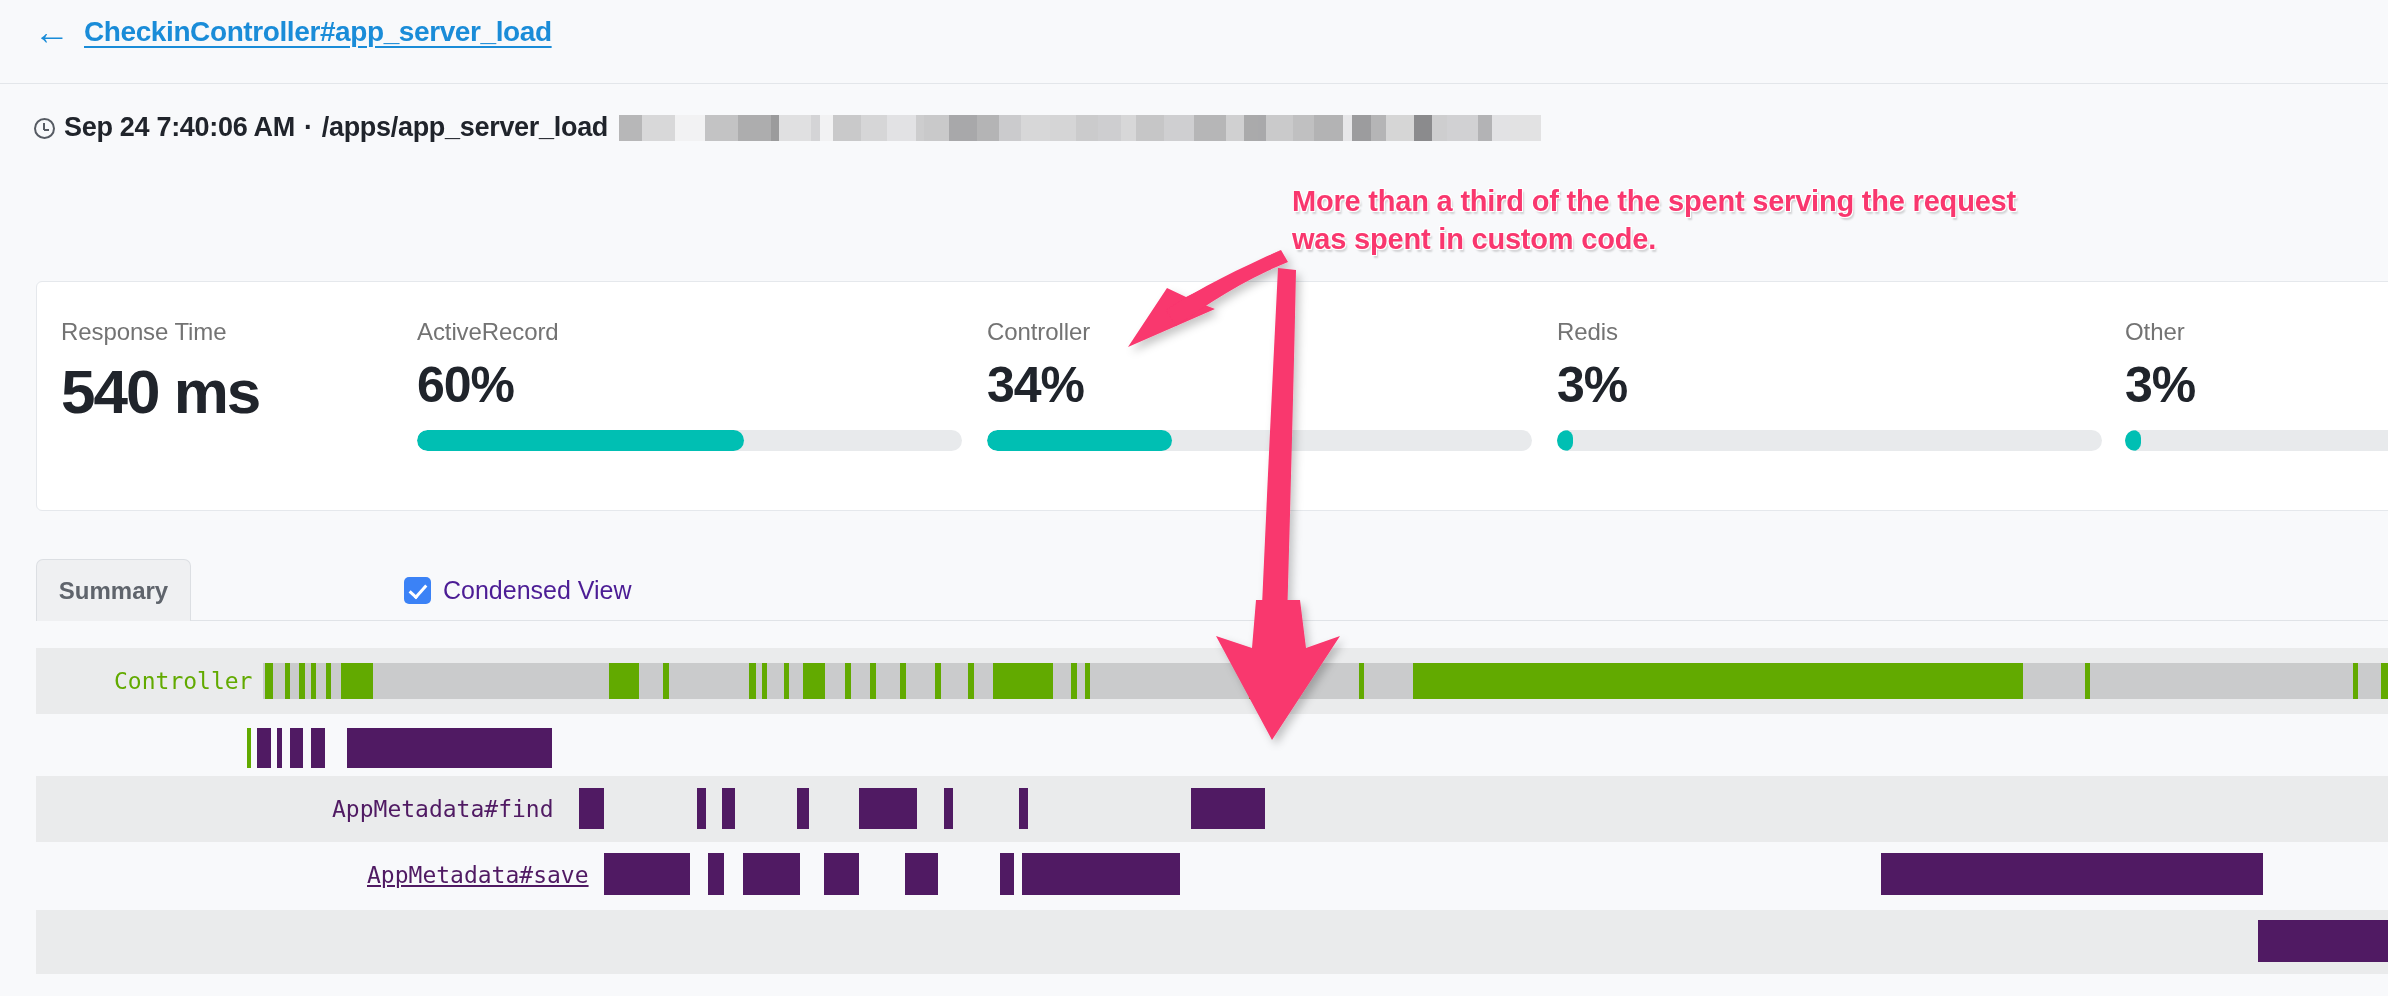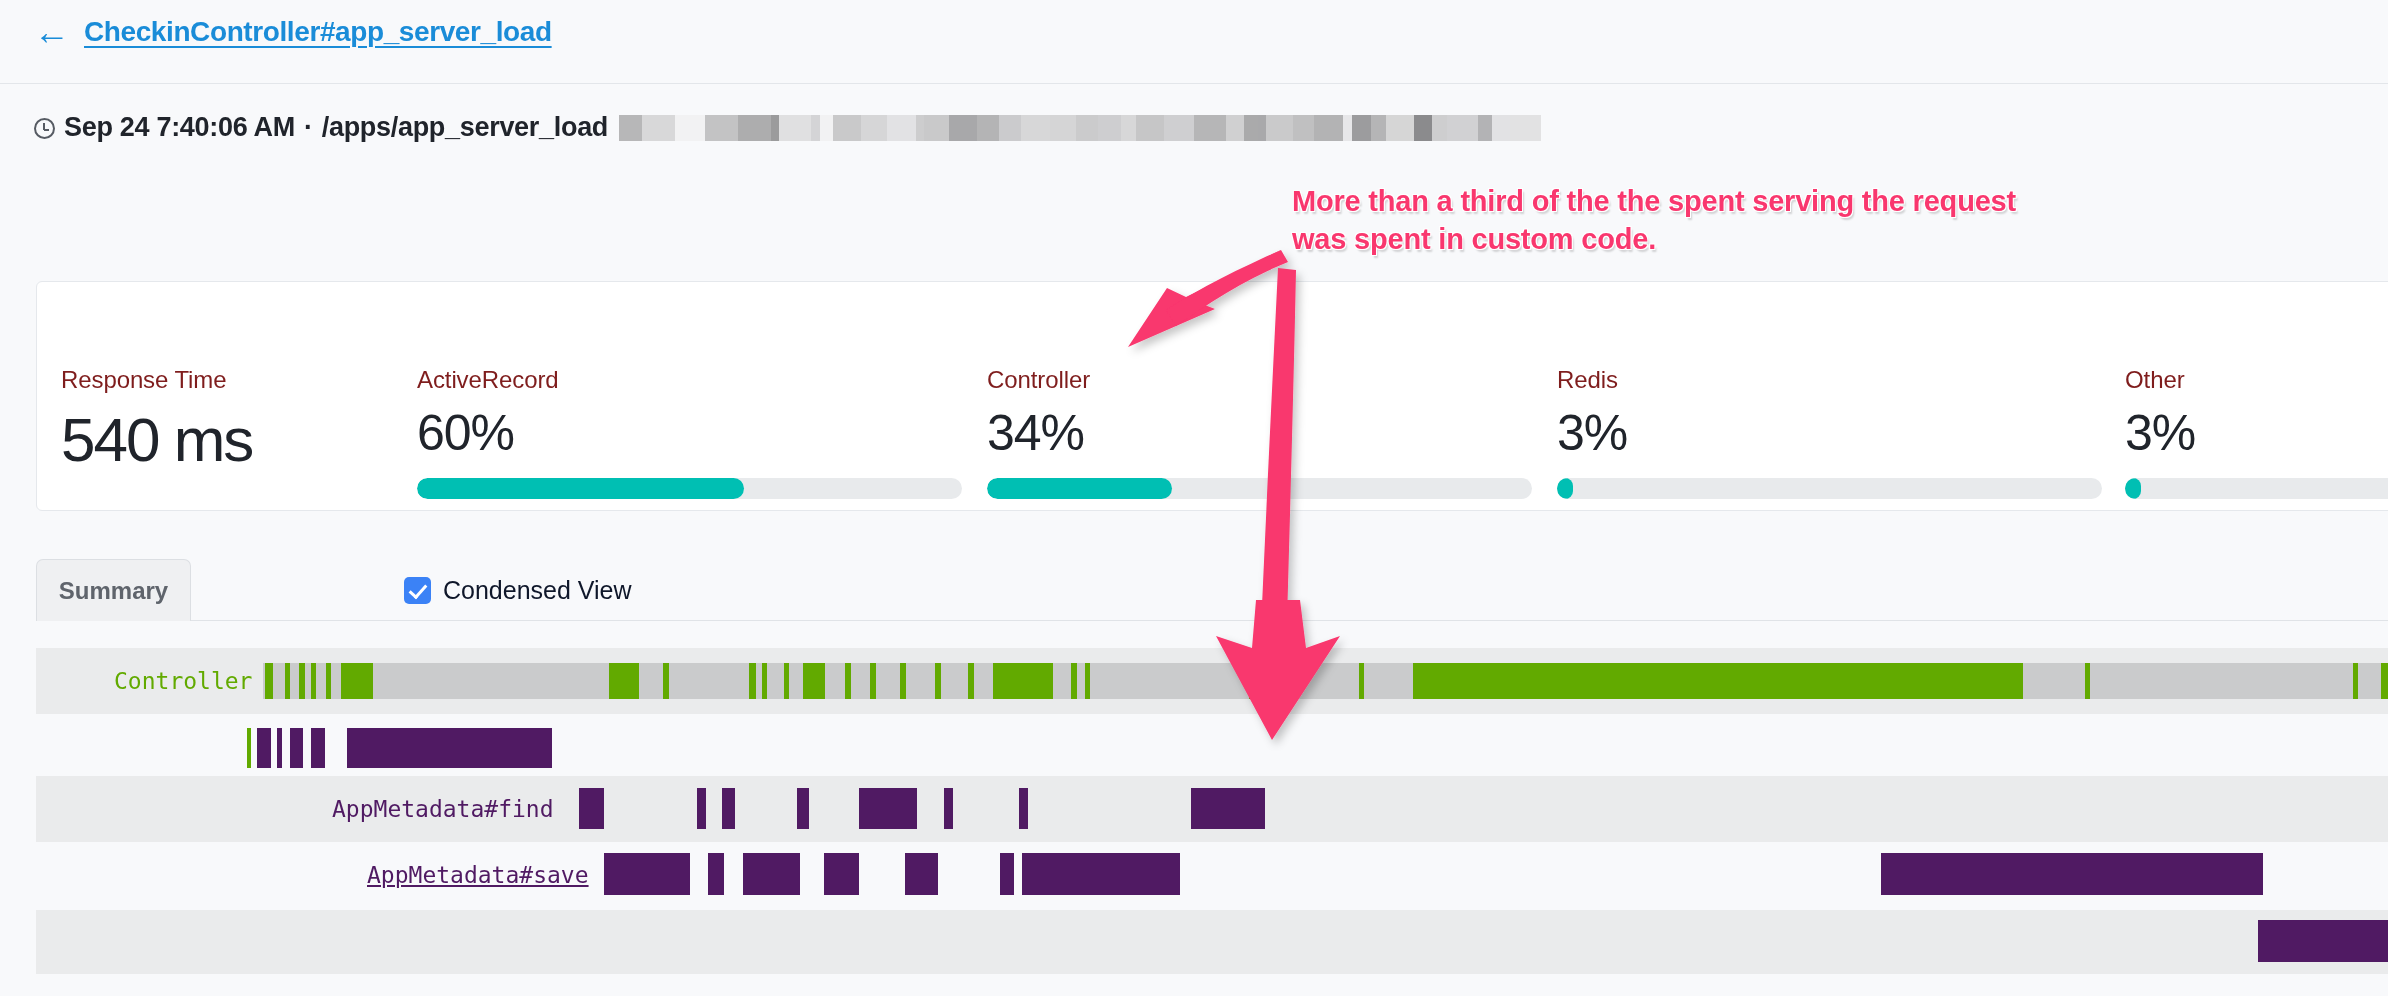--- a/index.html
+++ b/index.html
@@ -82,27 +82,26 @@
   }
 
   
   .card {
     position: absolute; left: 36px; top: 281px;
     width: 2358px; height: 230px;
     background: #ffffff; border: 1px solid #e5e8ec; border-radius: 6px;
   }
   .metric { position: absolute; top: 36px; }
   .metric-label {
-    font-size: 24px; color: #7f1d1d; font-weight: 400; letter-spacing: -0.1px;
+    font-size: 24px; color: #737373; font-weight: 400; letter-spacing: -0.1px;
     white-space: nowrap;
-    margin-top: 48px;
   }
   .metric-value {
     margin-top: 10px; font-size: 50px; color: #20242b;
-    font-weight: 400; letter-spacing: -1px; white-space: nowrap;
+    font-weight: 700; letter-spacing: -1px; white-space: nowrap;
   }
   .metric-value.big { font-size: 62px; letter-spacing: -2px; }
   .bar-track {
     margin-top: 16px; height: 21px; border-radius: 11px; background: #e8eaec;
     overflow: hidden;
   }
   .bar-fill { height: 100%; border-radius: 11px; background: #00bfb3; }
   .metric-calls {
     margin-top: 15px; font-size: 22px; color: #9a9ea6; white-space: nowrap;
   }
@@ -126,21 +125,21 @@
   }
   .checkbox {
     width: 27px; height: 27px; border-radius: 5px; background: #3b82f6;
     position: relative; flex: none;
   }
   .checkbox::after {
     content: ""; position: absolute; left: 9px; top: 4px;
     width: 7px; height: 14px; border: solid #ffffff;
     border-width: 0 3px 3px 0; transform: rotate(42deg);
   }
-  .condensed-label { font-size: 25px; color: #0f172a; }
+  .condensed-label { font-size: 25px; color: #4c1d95; }
 
   
   .timeline {
     position: absolute; left: 36px; top: 648px; width: 2358px; height: 348px;
     overflow: hidden;
   }
   .trow { position: absolute; left: 0; width: 2358px; }
   .trow.shade { background: #eaebec; }
   .trow.plain { background: #f8f9fb; }
   .trow-label {

